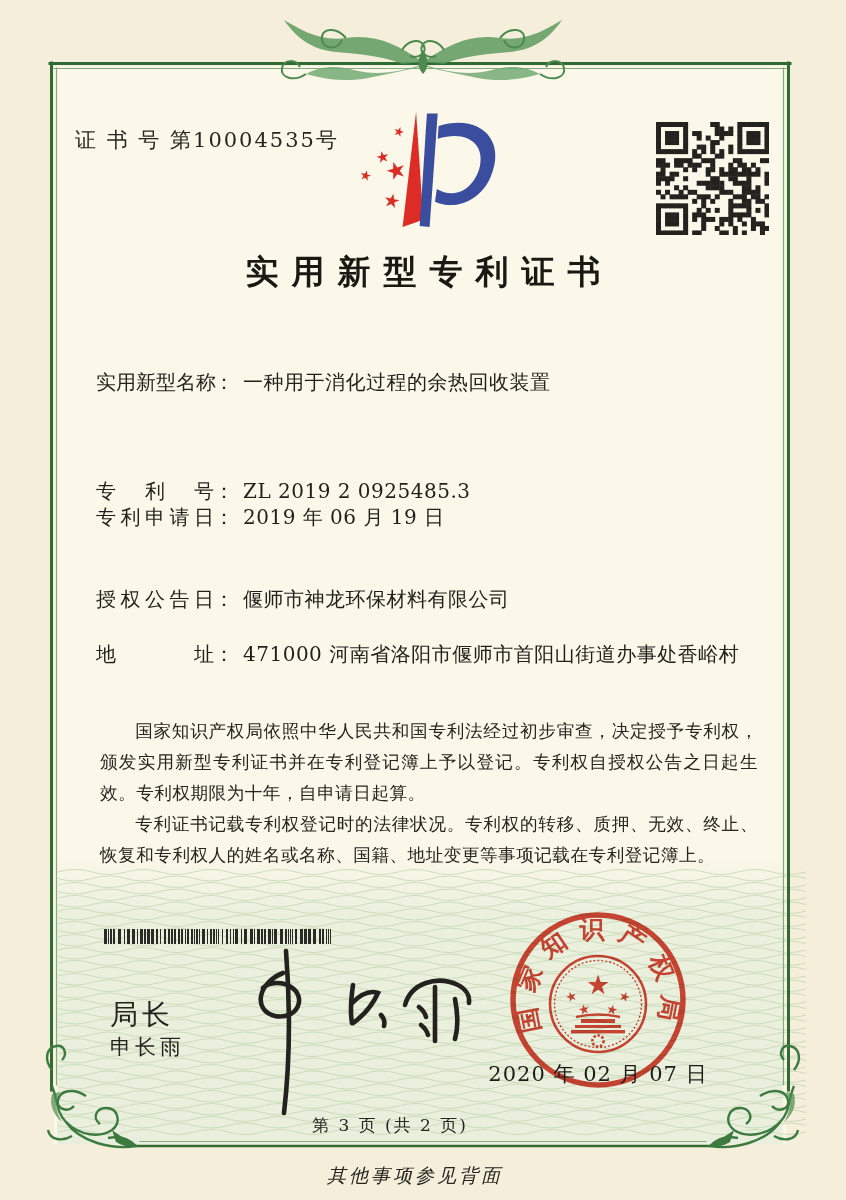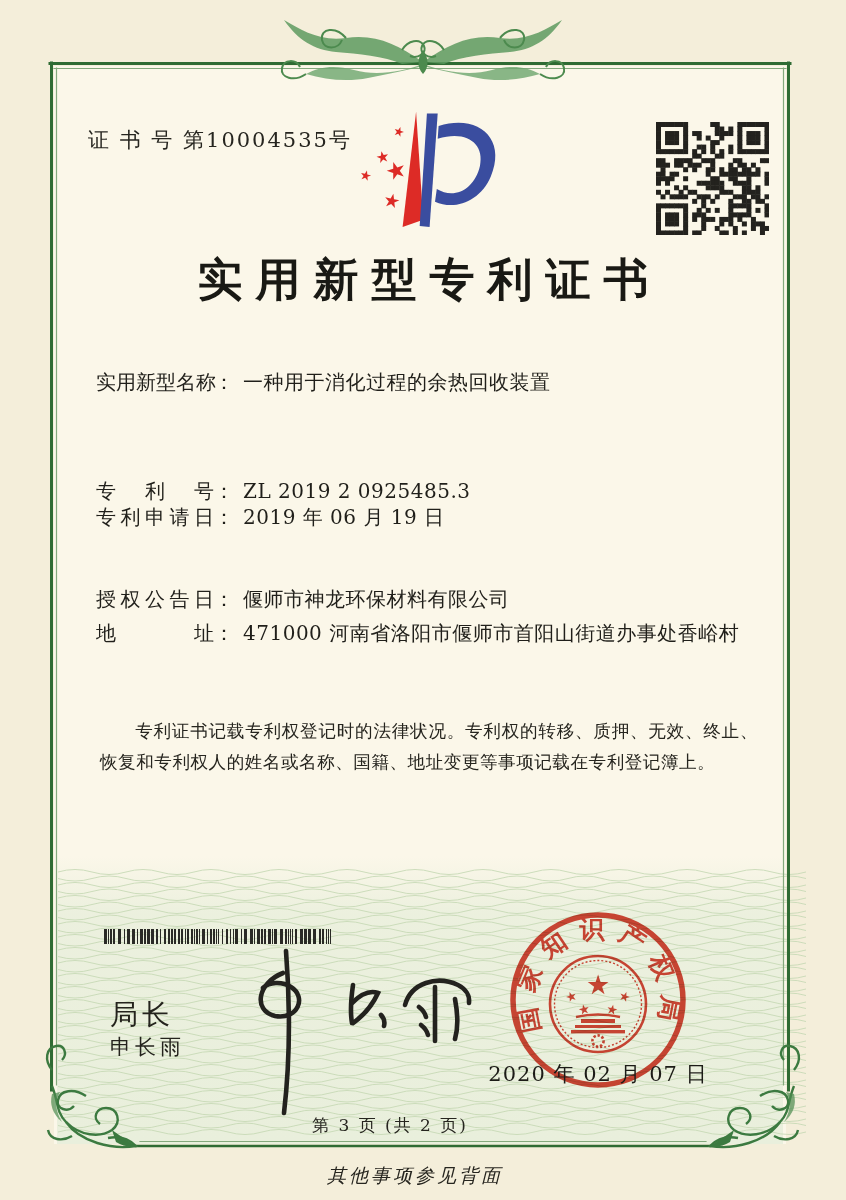--- a/index.html
+++ b/index.html
@@ -3,26 +3,26 @@
 <meta charset="utf-8">
 <style>
   html,body{margin:0;padding:0;}
   body{
     width:846px;height:1200px;background:#f4eeda;
     font-family:"DejaVu Serif","Liberation Serif",serif;
     position:relative;overflow:hidden;
   }
   .page{position:absolute;inset:0;}
   .deco{position:absolute;left:0;top:0;}
-  .cert-no{position:absolute;left:88px;top:126px;font-size:21px;letter-spacing:2px;color:#26251f;}
+  .cert-no{position:absolute;left:75px;top:126px;font-size:21px;letter-spacing:2px;color:#26251f;}
   .logo{position:absolute;left:336px;top:106px;}
   .qr{position:absolute;left:656px;top:122px;}
   .title{
     position:absolute;left:0;top:250px;width:100%;text-align:center;
-    font-size:45px;font-weight:bold;letter-spacing:13px;text-indent:13px;color:#191914;
+    font-size:33px;font-weight:bold;letter-spacing:13px;text-indent:13px;color:#191914;
   }
   .row{position:absolute;left:96px;font-size:20px;color:#201f1a;white-space:nowrap;}
   .flabel{display:inline-block;width:118px;text-align:justify;text-align-last:justify;}
   .fcolon{display:inline-block;margin-right:9px;}
   .fvalue{letter-spacing:0.5px;text-align:right;}
   .grant2{position:absolute;left:338px;top:0;}
   .paras{position:absolute;left:100px;top:716px;width:658px;}
   .paras p{
     margin:0;font-size:17.6px;line-height:31px;color:#26251f;
     text-indent:2em;text-align:justify;letter-spacing:0.5px;
@@ -462,25 +462,26 @@
   </div>
   <div class="row" style="top:478px">
     <span class="flabel">专利号</span><span class="fcolon">：</span><span class="fvalue">ZL 2019 2 0925485.3</span>
   </div>
   <div class="row" style="top:504px">
     <span class="flabel">专利申请日</span><span class="fcolon">：</span><span class="fvalue">2019 年 06 月 19 日</span>
   </div>
   <div class="row" style="top:586px">
     <span class="flabel">授权公告日</span><span class="fcolon">：</span><span class="fvalue">偃师市神龙环保材料有限公司</span>
   </div>
-  <div class="row" style="top:620px">
+  <div class="row" style="top:641px">
     <span class="flabel">地址</span><span class="fcolon">：</span><span class="fvalue">471000 河南省洛阳市偃师市首阳山街道办事处香峪村</span>
   </div>
 
   <div class="paras">
+    <p>国家知识产权局依照中华人民共和国专利法经过初步审查，决定授予专利权，颁发实用新型专利证书并在专利登记簿上予以登记。专利权自授权公告之日起生效。专利权期限为十年，自申请日起算。</p>
     <p>专利证书记载专利权登记时的法律状况。专利权的转移、质押、无效、终止、恢复和专利权人的姓名或名称、国籍、地址变更等事项记载在专利登记簿上。</p>
   </div>
 
   <svg class="barcode" id="barcode-svg" width="232" height="16" viewBox="0 0 232 16">
       <rect x="0" y="0" width="3" height="15" fill="#2a2a26"></rect>
       <rect x="4" y="0" width="1" height="15" fill="#2a2a26"></rect>
       <rect x="6" y="0" width="2" height="15" fill="#2a2a26"></rect>
       <rect x="9" y="0" width="2" height="15" fill="#2a2a26"></rect>
       <rect x="14" y="0" width="3" height="15" fill="#2a2a26"></rect>
       <rect x="20" y="0" width="1" height="15" fill="#2a2a26"></rect>

